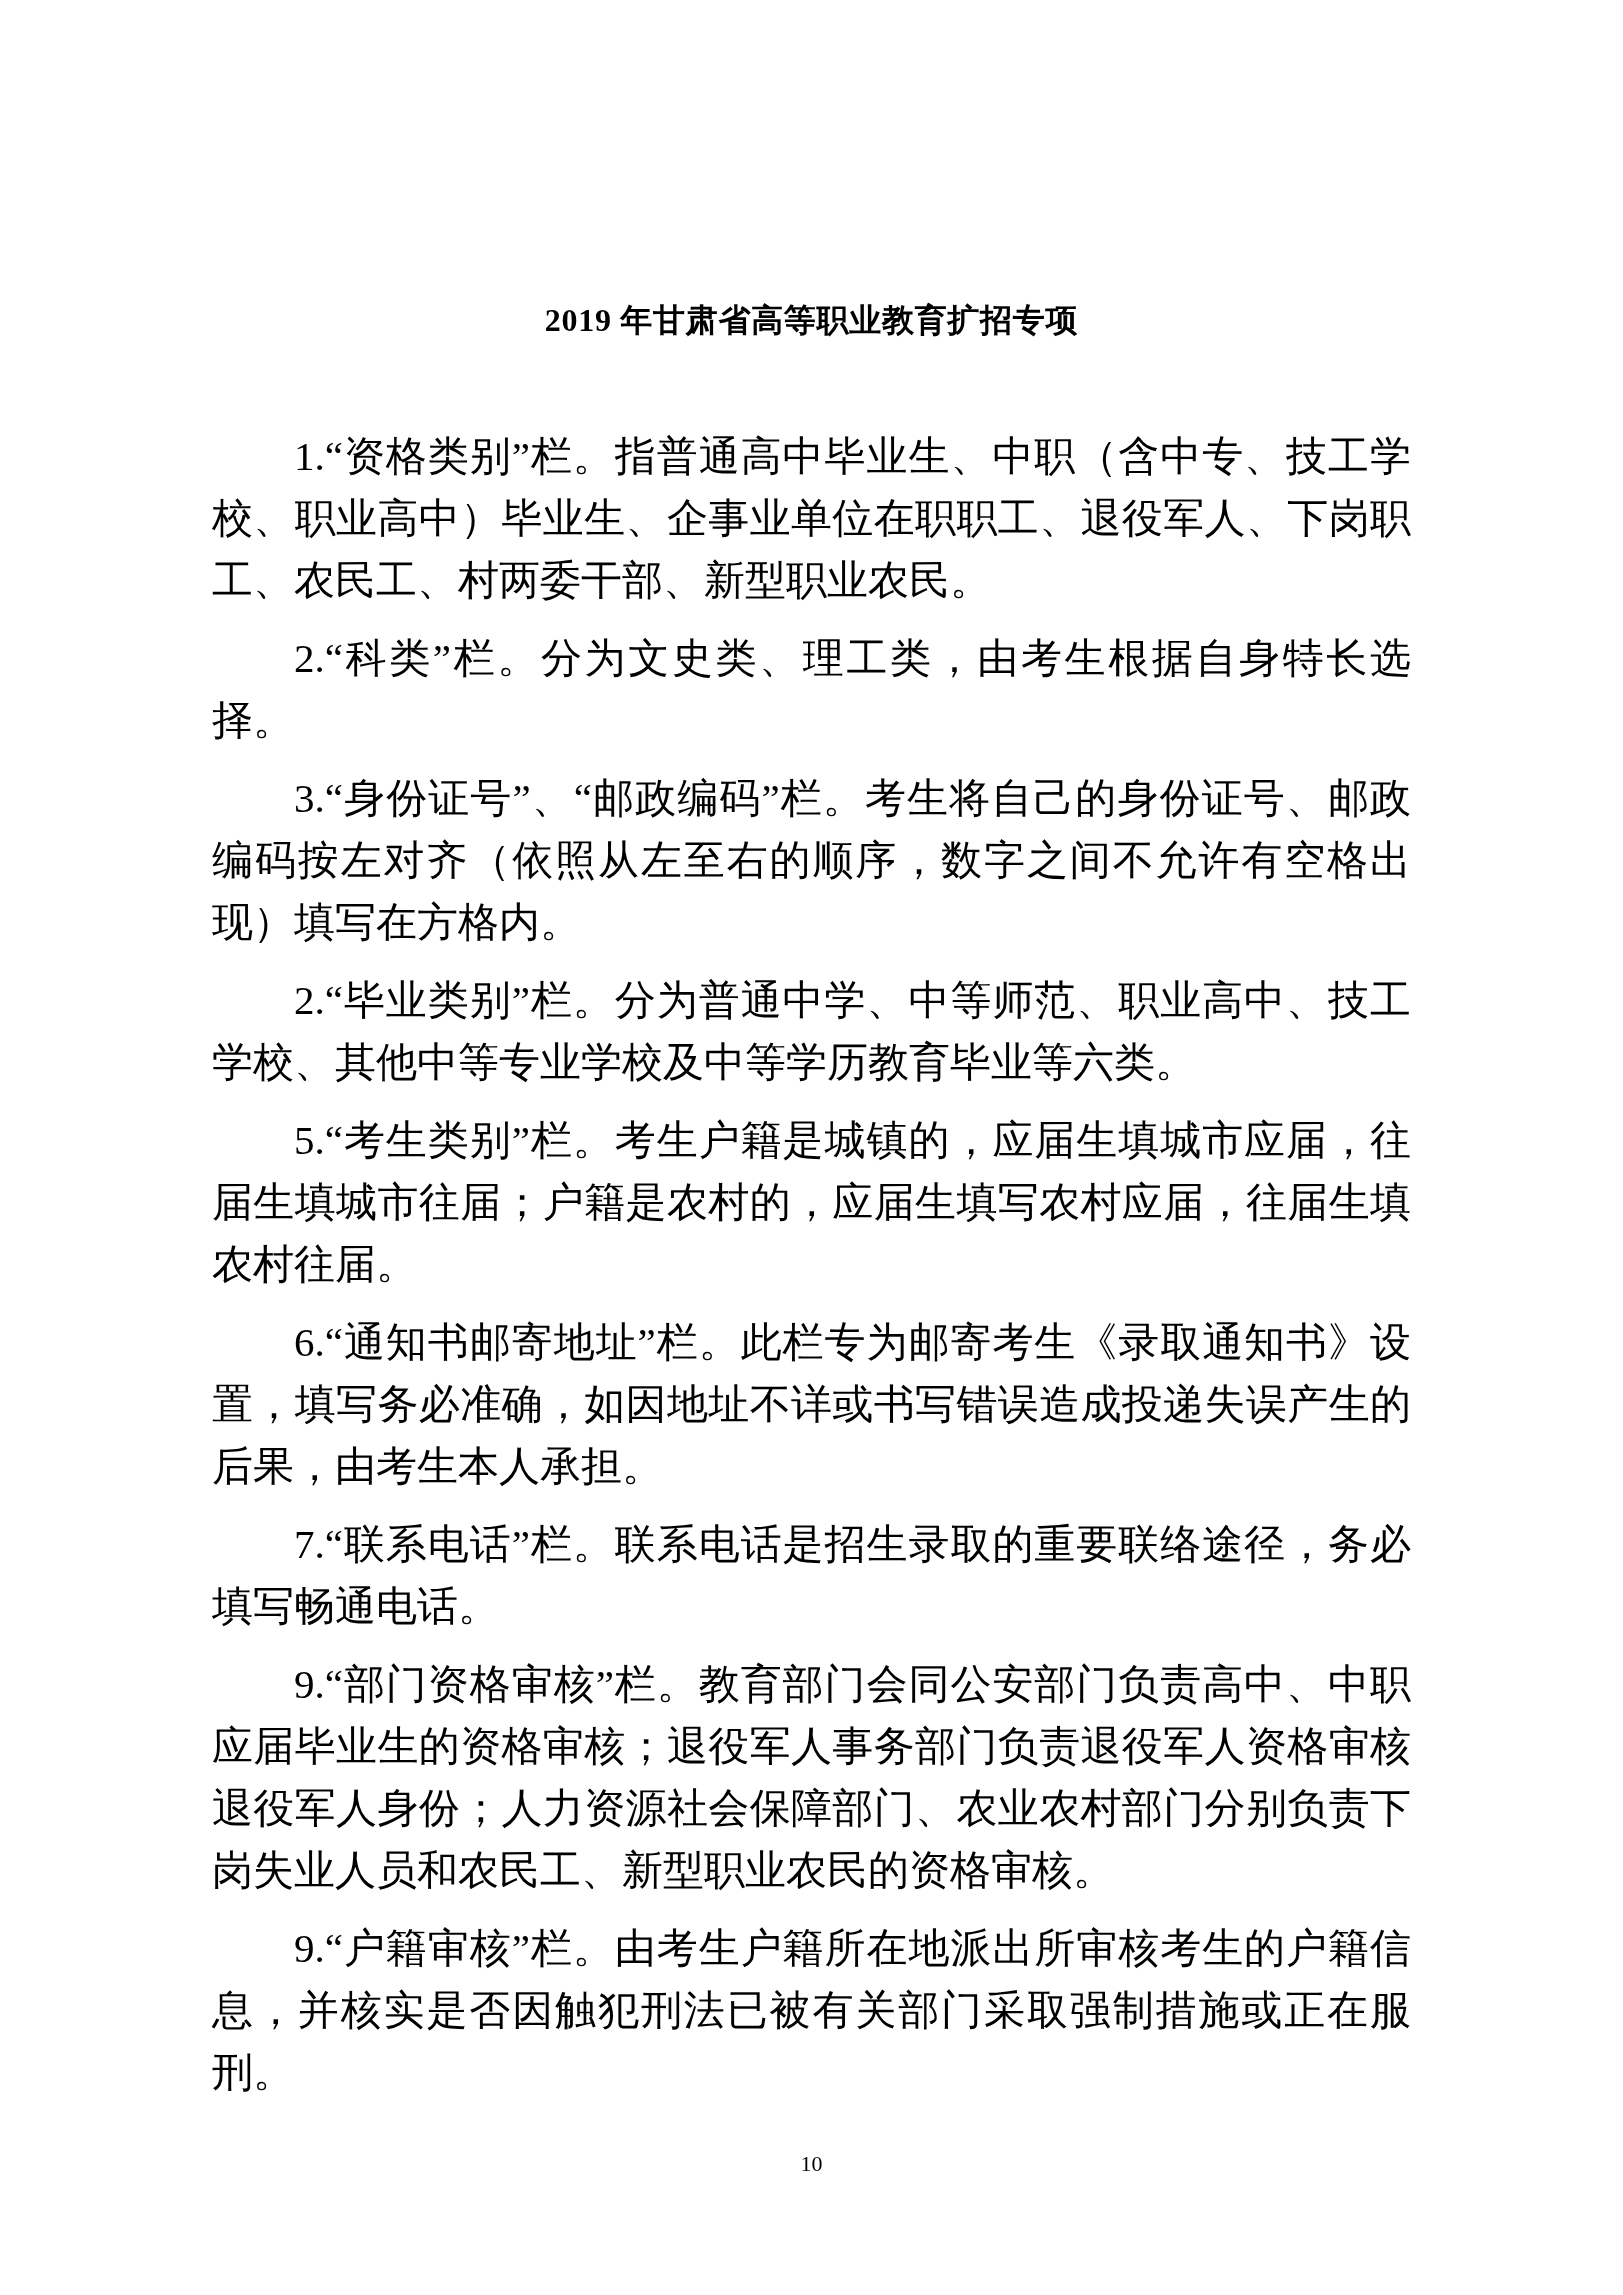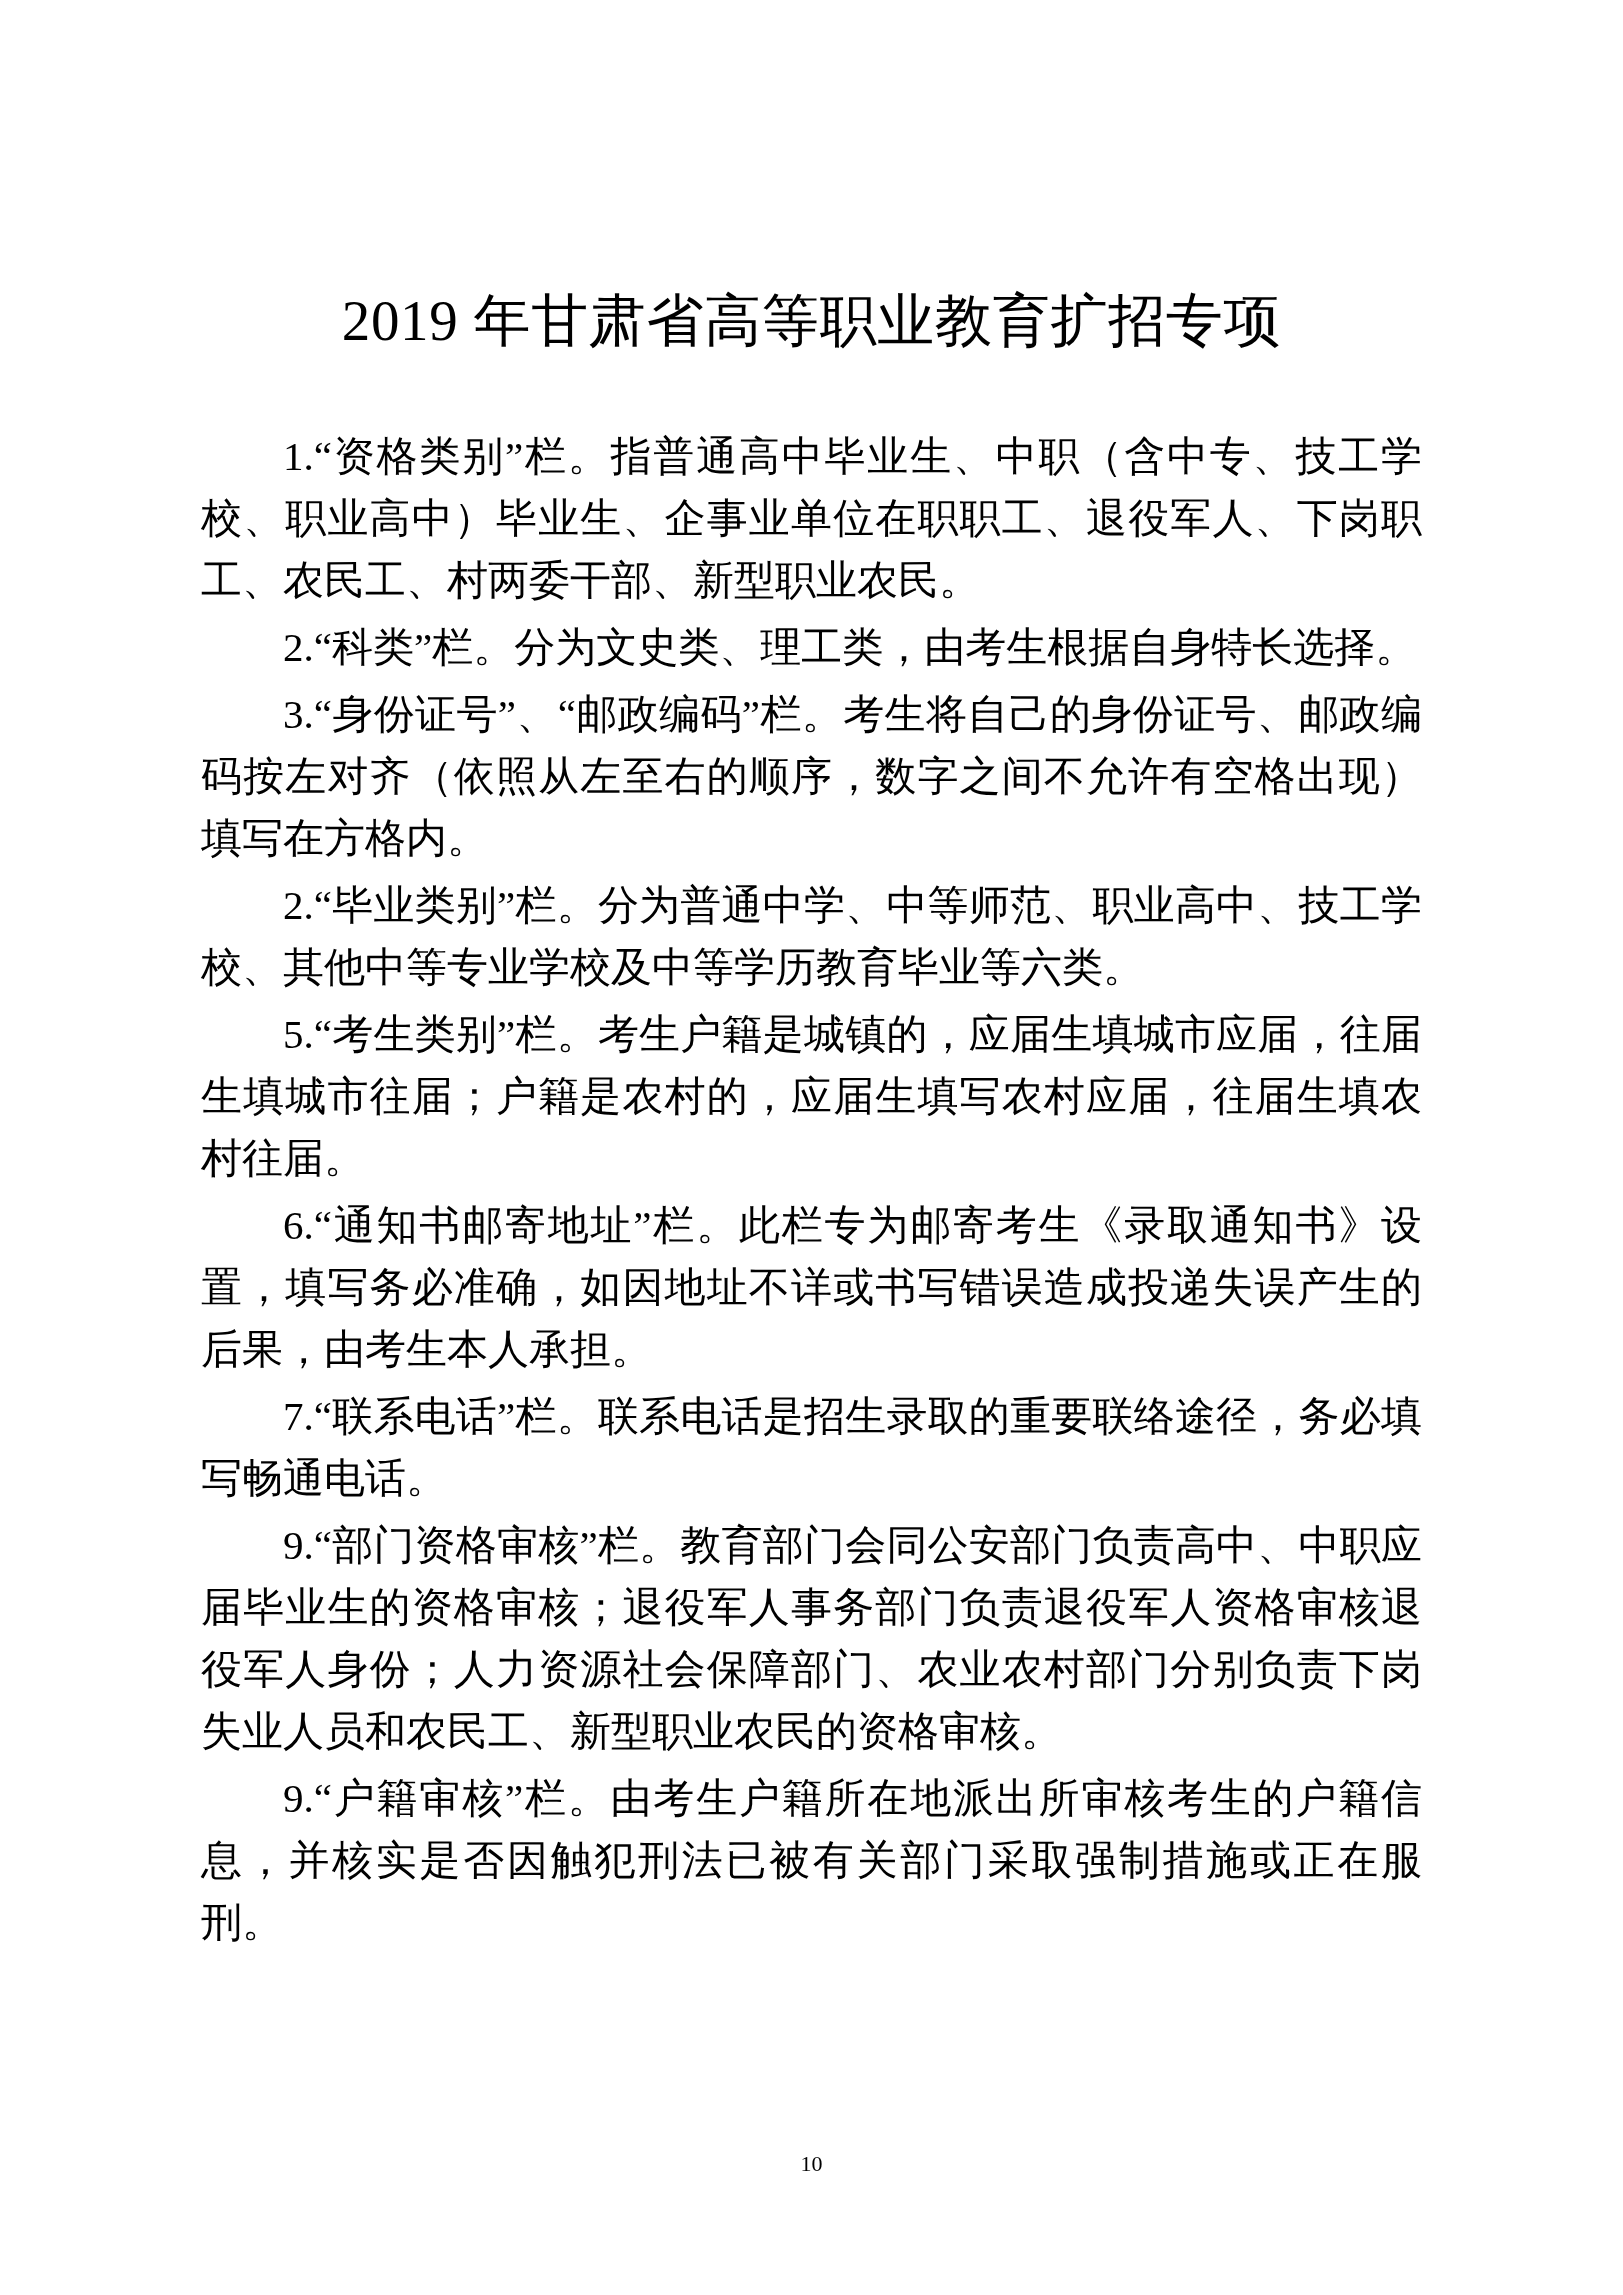--- a/index.html
+++ b/index.html
@@ -14,34 +14,34 @@
     background: #ffffff;
     color: #000000;
     font-family: "Liberation Serif", "DejaVu Serif", serif;
     box-sizing: border-box;
     overflow: hidden;
   }
   .title {
     margin: 0;
     padding-top: 288px;
     text-align: center;
-    font-size: 57px;
-    font-weight: normal;
+    font-size: 32px;
+    font-weight: bold;
     line-height: 65px;
     letter-spacing: 0.7px;
   }
   .title-line {
     display: block;
   }
   .doc-body {
     margin: 72px 196px 0 196px;
     width: 1231px;
   }
   .para {
-    margin: 5px;
+    margin: 16px;
     font-size: 41px;
     line-height: 62px;
     text-align: justify;
     text-justify: inter-ideograph;
     text-indent: 2em;
     word-break: break-all;
   }
   .footer {
     position: absolute;
     left: 0;

